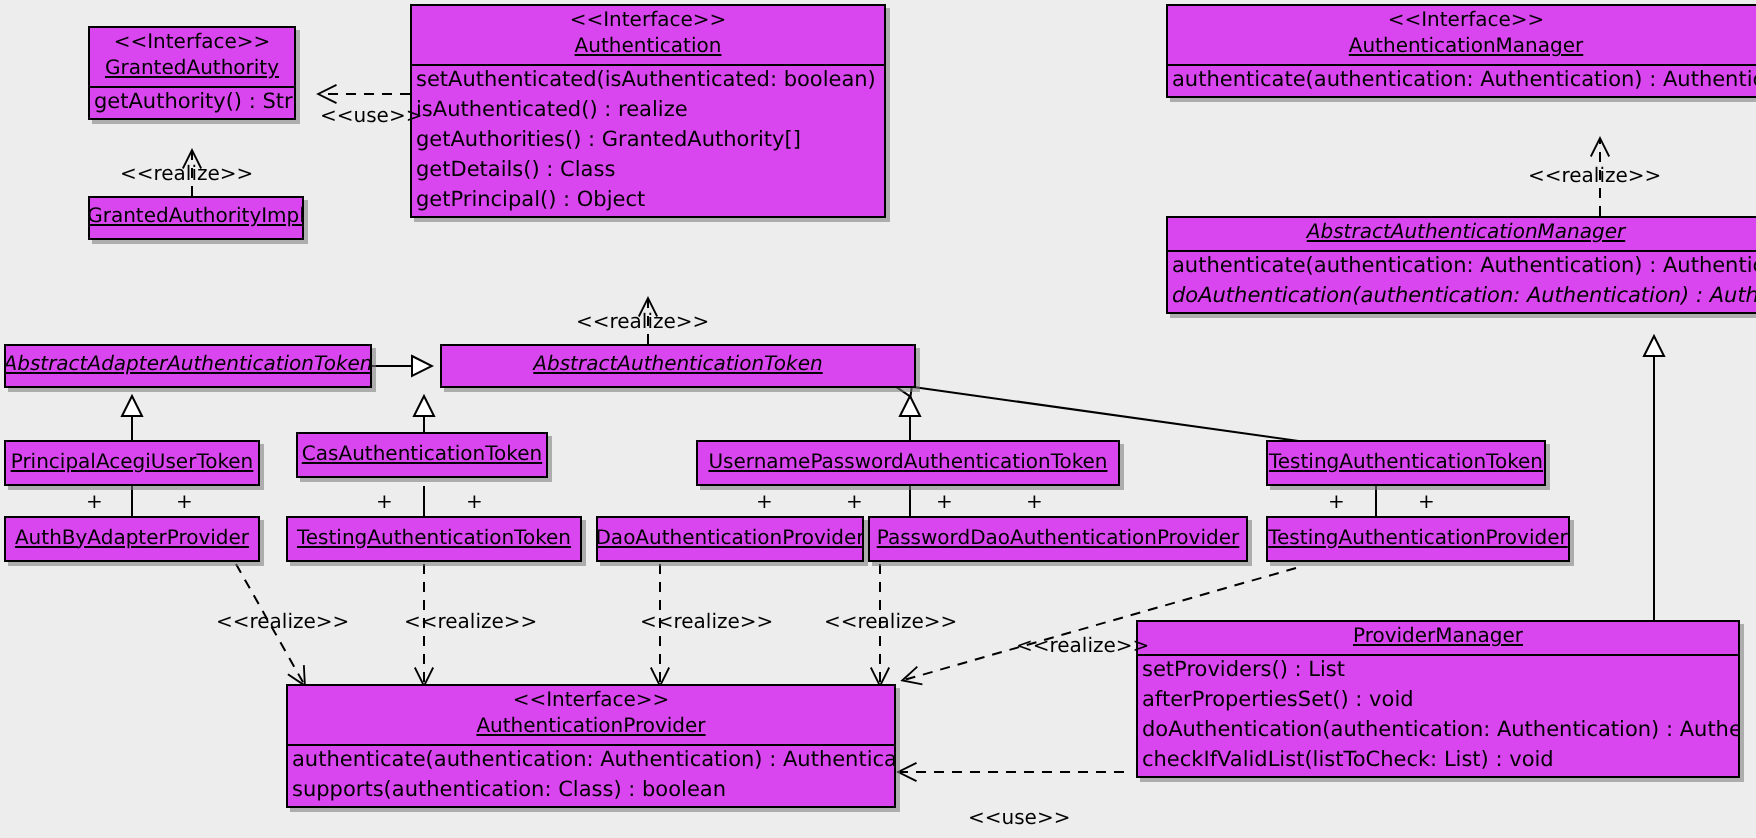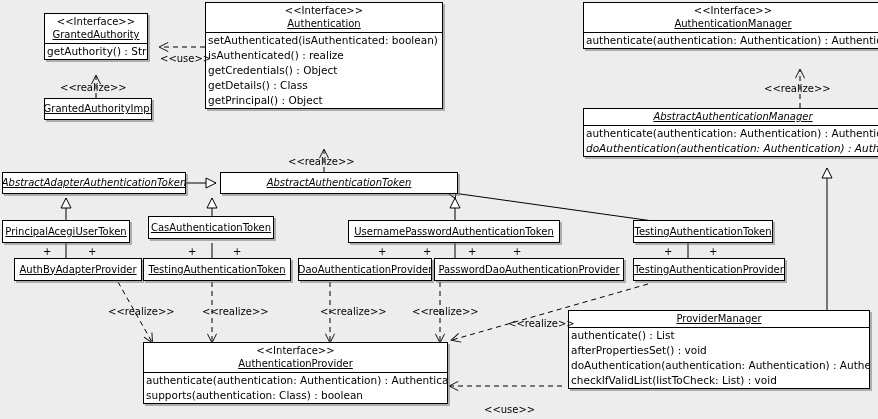--- a/index.html
+++ b/index.html
@@ -7,21 +7,21 @@
     width:878px;height:419px;
     background:#ededed;
     font-family:"DejaVu Sans","Liberation Sans",sans-serif;
     position:relative;overflow:hidden;
   }
   #canvas{position:absolute;inset:0;width:878px;height:419px;}
   svg.edges{position:absolute;left:0;top:0;width:878px;height:419px;pointer-events:none;}
 
   .uml{
     position:absolute;
-    background:#ffffff;
+    background:#d946ef;
     border:1px solid #000;
     box-sizing:border-box;
     box-shadow:2px 2px 0 0 rgba(120,120,120,.55);
     overflow:hidden;
     white-space:nowrap;
   }
   .hdr{padding:1px 2px;text-align:center;}
   .stereo{font-size:10px;line-height:13px;text-align:center;color:#000;}
   .cname{font-size:10px;line-height:14px;text-align:center;color:#000;text-decoration:underline;}
   .cname.abs{font-style:italic;}
@@ -119,21 +119,21 @@
 
   <div class="uml" style="left:205px;top:2px;width:238px;">
     <div class="hdr">
       <div class="stereo">&lt;&lt;Interface&gt;&gt;</div>
       <div class="cname">Authentication</div>
     </div>
     <div class="sep"></div>
     <div class="ops">
       <div class="op">setAuthenticated(isAuthenticated: boolean) : void</div>
       <div class="op">isAuthenticated() : realize</div>
-      <div class="op">getCredentials() : Object</div>
+      <div class="op">getAuthorities() : GrantedAuthority[]</div>
       <div class="op">getDetails() : Class</div>
       <div class="op">getPrincipal() : Object</div>
     </div>
   </div>
 
   <div class="uml" style="left:583px;top:2px;width:300px;">
     <div class="hdr">
       <div class="stereo">&lt;&lt;Interface&gt;&gt;</div>
       <div class="cname">AuthenticationManager</div>
     </div>
@@ -182,21 +182,21 @@
   <span class="plus" style="left:88px;top:247px;">+</span>
   <span class="plus" style="left:188px;top:247px;">+</span>
   <span class="plus" style="left:233px;top:247px;">+</span>
   <span class="plus" style="left:378px;top:247px;">+</span>
   <span class="plus" style="left:423px;top:247px;">+</span>
   <span class="plus" style="left:468px;top:247px;">+</span>
   <span class="plus" style="left:513px;top:247px;">+</span>
   <span class="plus" style="left:664px;top:247px;">+</span>
   <span class="plus" style="left:709px;top:247px;">+</span>
 
-  <div class="uml simple" style="left:14px;top:258px;width:128px;height:23px;">
+  <div class="uml simple" style="left:2px;top:258px;width:128px;height:23px;">
     <div class="cname">AuthByAdapterProvider</div>
   </div>
 
   <div class="uml simple" style="left:143px;top:258px;width:148px;height:23px;">
     <div class="cname">TestingAuthenticationToken</div>
   </div>
 
   <div class="uml simple" style="left:298px;top:258px;width:134px;height:23px;">
     <div class="cname">DaoAuthenticationProvider</div>
   </div>
@@ -220,21 +220,21 @@
       <div class="op">supports(authentication: Class) : boolean</div>
     </div>
   </div>
 
   <div class="uml" style="left:568px;top:310px;width:302px;">
     <div class="hdr">
       <div class="cname">ProviderManager</div>
     </div>
     <div class="sep"></div>
     <div class="ops">
-      <div class="op">authenticate() : List</div>
+      <div class="op">setProviders() : List</div>
       <div class="op">afterPropertiesSet() : void</div>
       <div class="op">doAuthentication(authentication: Authentication) : Authentication</div>
       <div class="op">checkIfValidList(listToCheck: List) : void</div>
     </div>
   </div>
 
   <span class="edgelabel" style="left:160px;top:53px;">&lt;&lt;use&gt;&gt;</span>
   <span class="edgelabel" style="left:60px;top:82px;">&lt;&lt;realize&gt;&gt;</span>
   <span class="edgelabel" style="left:288px;top:156px;">&lt;&lt;realize&gt;&gt;</span>
   <span class="edgelabel" style="left:764px;top:83px;">&lt;&lt;realize&gt;&gt;</span>

